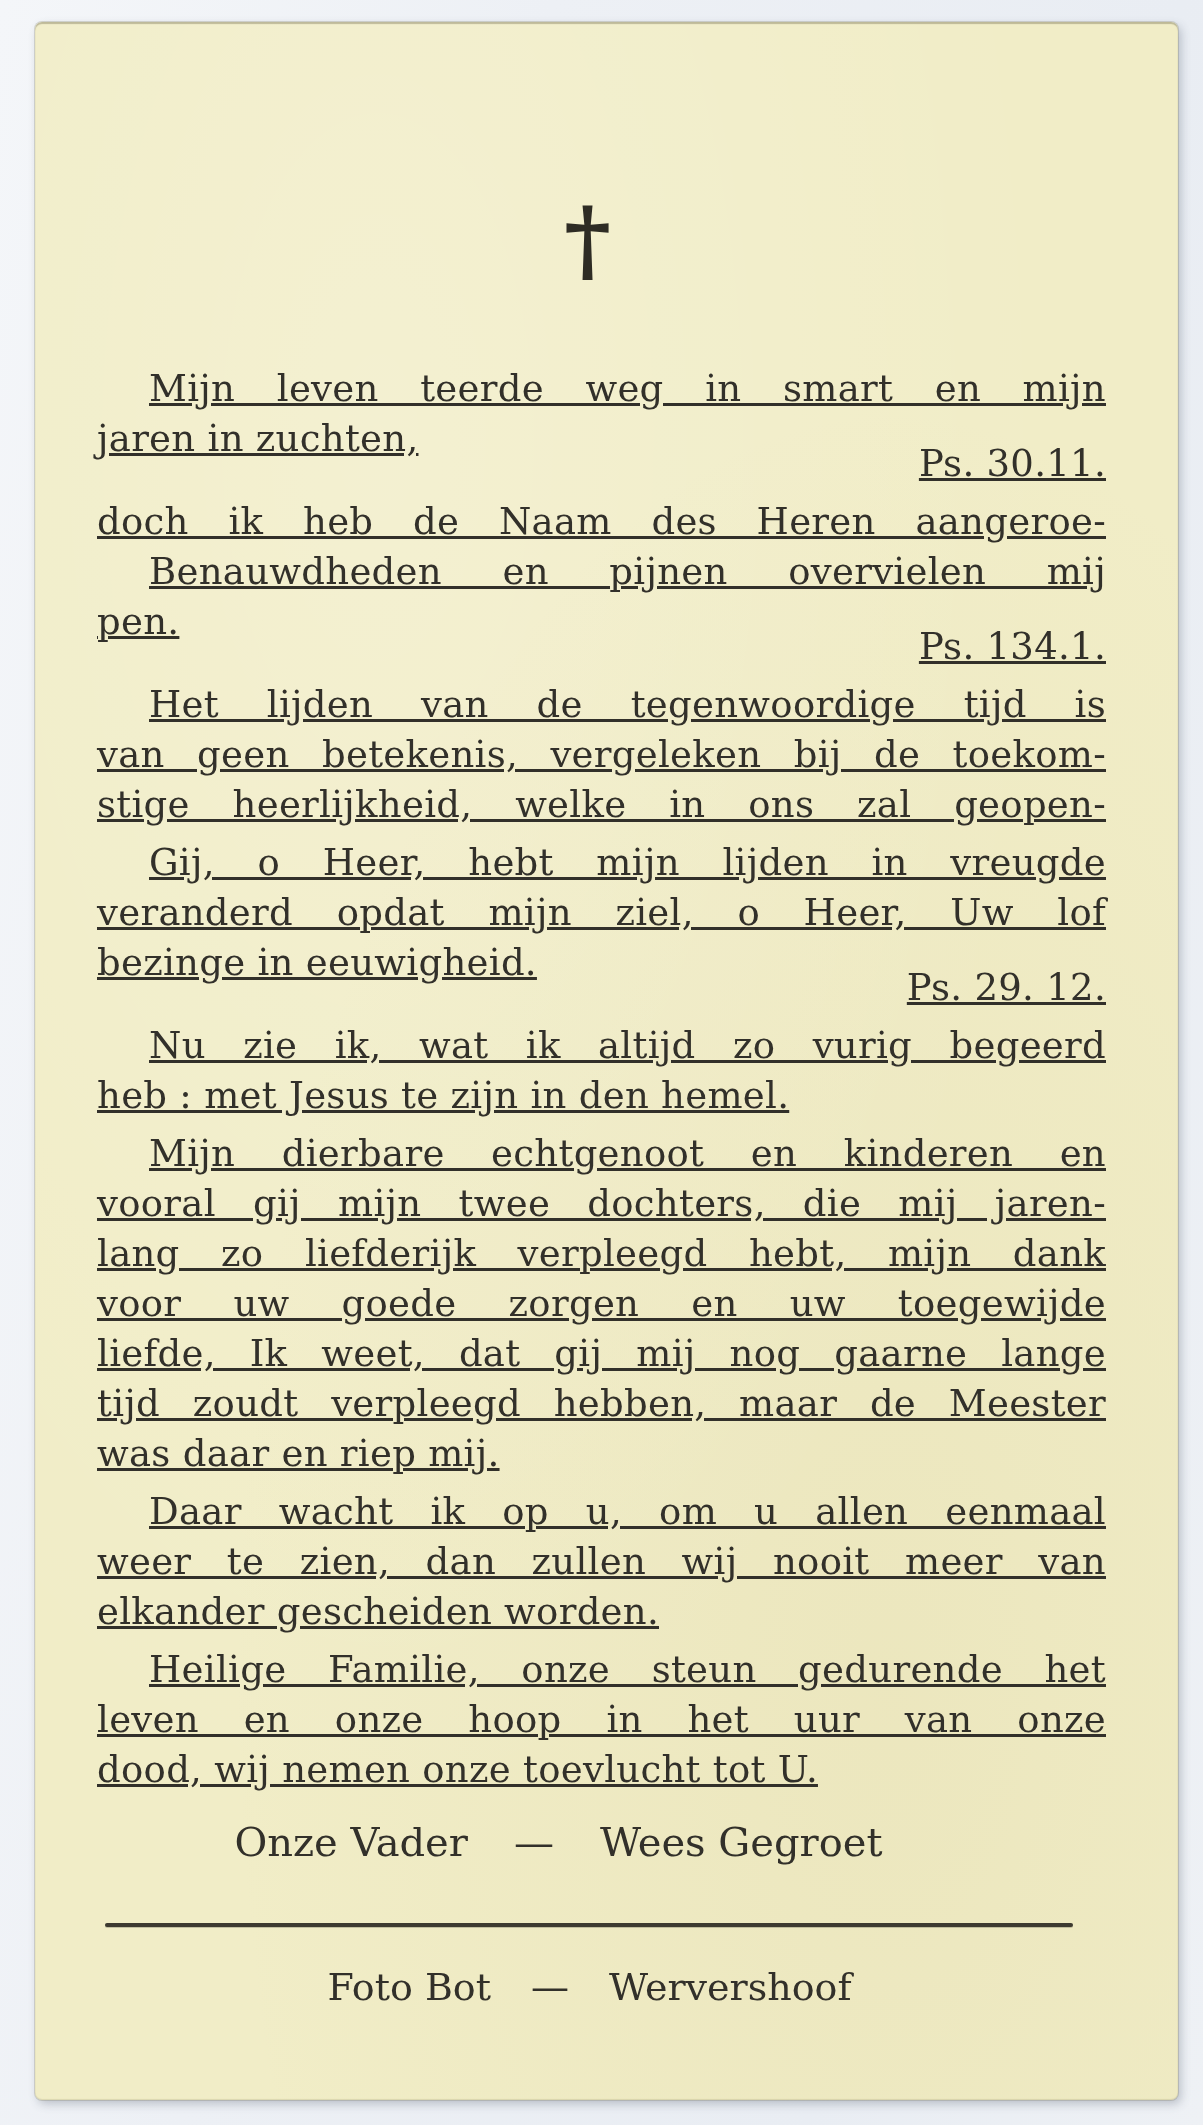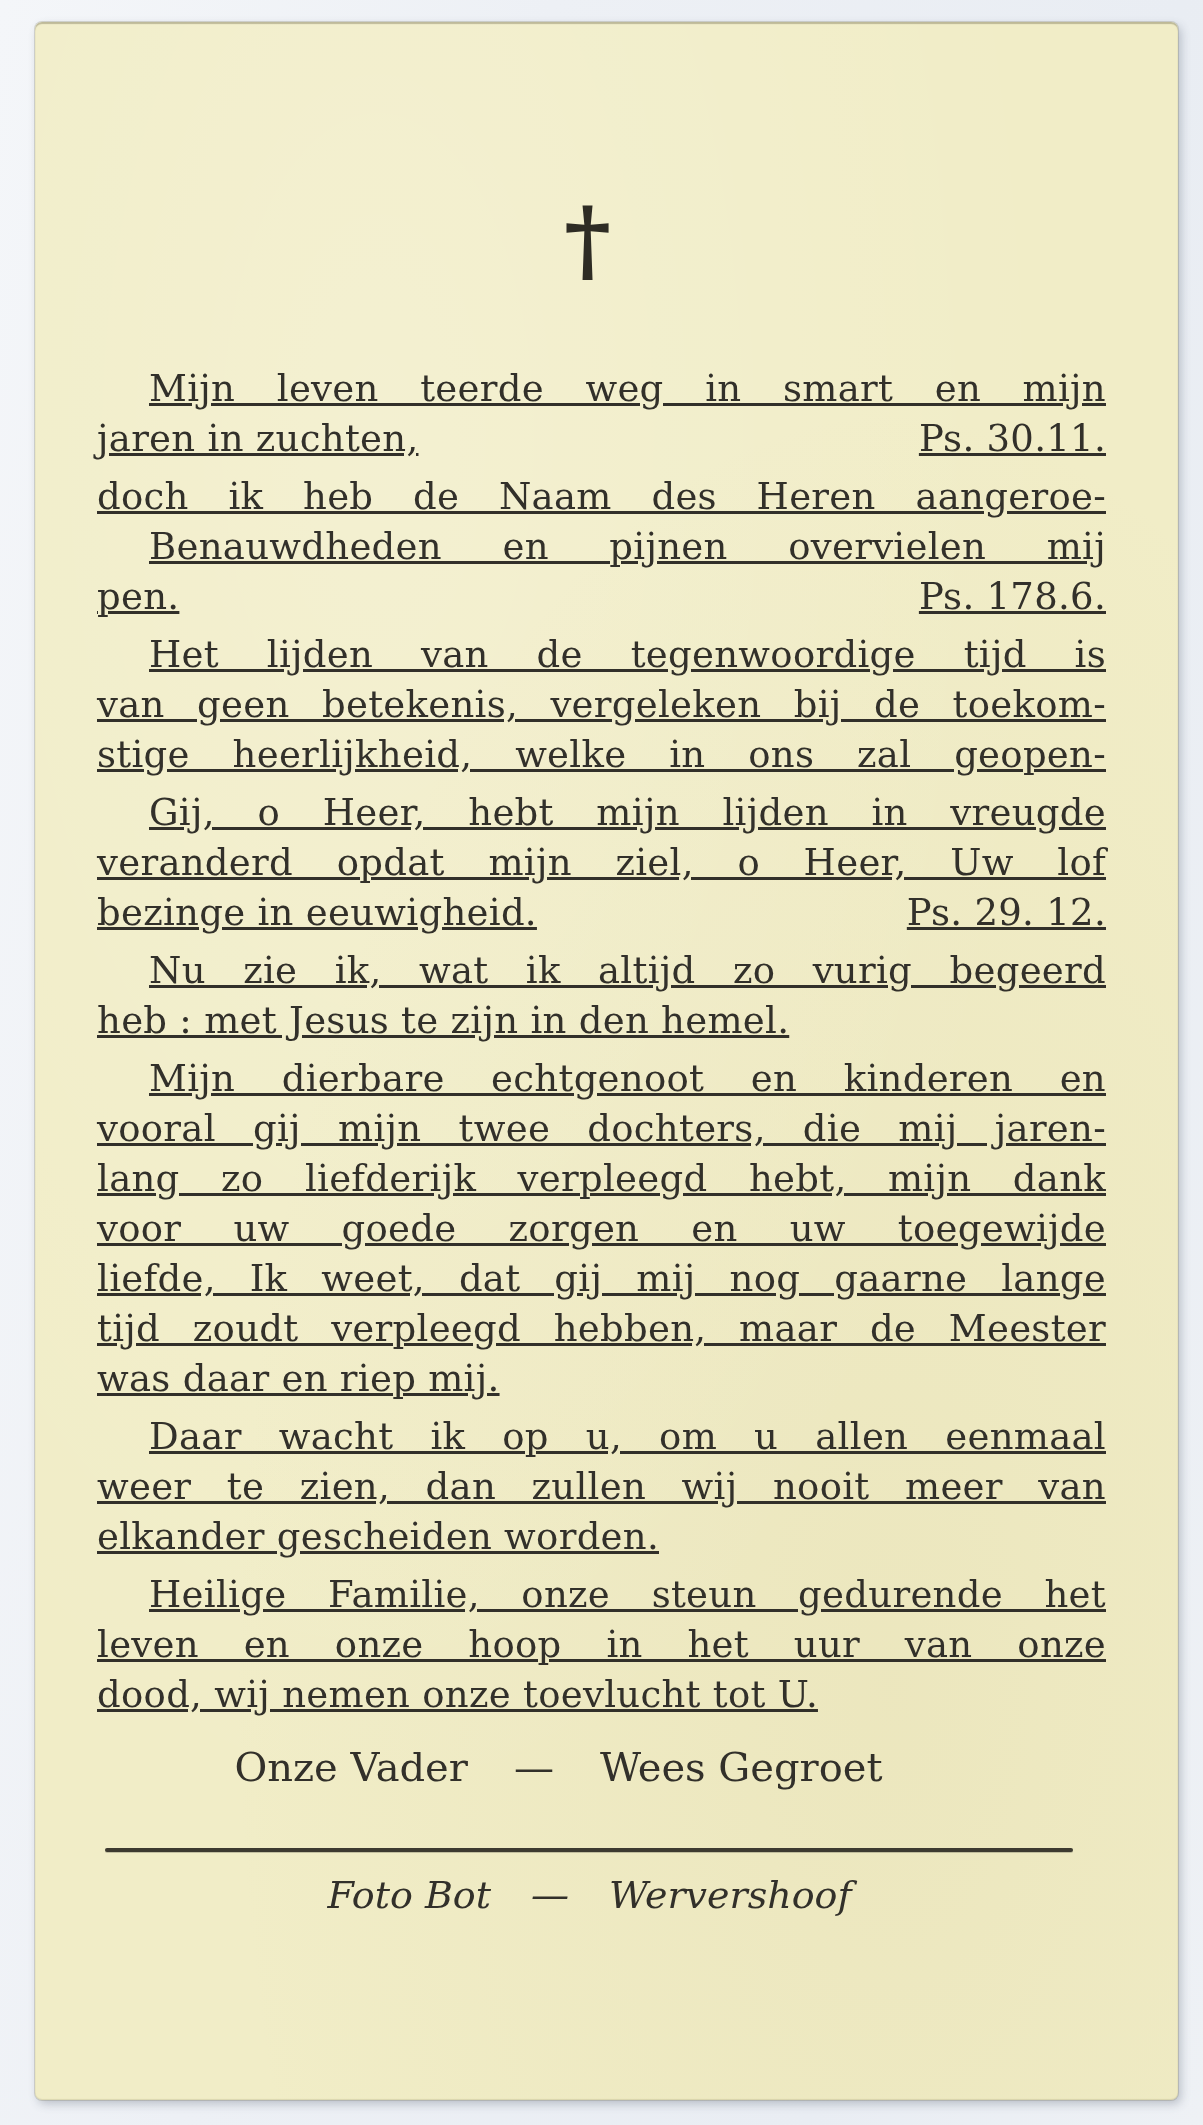--- a/index.html
+++ b/index.html
@@ -56,46 +56,45 @@
     text-align-last: justify;
   }
   .line.first { text-indent: 52px; }
   .line.lastline {
     display: flex;
     justify-content: space-between;
     text-align: left;
     text-align-last: left;
     gap: 12px;
   }
-  .ref { white-space: nowrap; }
+  .ref { white-space: nowrap; margin-top: 25px; }
   .prayer {
     margin-top: 22px;
     display: flex;
     justify-content: center;
     gap: 46px;
     font-size: 40px;
     line-height: 50px;
     transform: translateX(-48px);
   }
   .rule {
     margin: 56px 105px 0 70px;
     height: 4px;
     background: #3d3a30;
     border-radius: 2px;
     box-shadow: 0 1px 0 rgba(61,58,48,0.25);
   }
   .imprint {
-    margin-top: 18px;
+    margin-top: 35px;
     display: flex;
     justify-content: center;
     gap: 40px;
     font-size: 38px;
     line-height: 50px;
     transform: translateX(-17px);
-    font-style: italic;
   }
 </style>
 </head>
 <body>
 
 <div class="page">
   <div class="card">
 
     <div class="cross">†</div>
 
@@ -105,21 +104,21 @@
           <div class="line lastline">
             <span>jaren in zuchten,</span>
             <span class="ref">Ps. 30.11.</span>
           </div>
         </div>
         <div class="para">
           <div class="line">doch ik heb de Naam des Heren aangeroe-</div>
           <div class="line first">Benauwdheden en pijnen overvielen mij</div>
           <div class="line lastline">
             <span>pen.</span>
-            <span class="ref">Ps. 178.6.</span>
+            <span class="ref">Ps. 134.1.</span>
           </div>
         </div>
         <div class="para">
           <div class="line first">Het lijden van de tegenwoordige tijd is</div>
           <div class="line">van geen betekenis, vergeleken bij de toekom-</div>
           <div class="line">stige heerlijkheid, welke in ons zal geopen-</div>
         </div>
         <div class="para">
           <div class="line first">Gij, o Heer, hebt mijn lijden in vreugde</div>
           <div class="line">veranderd opdat mijn ziel, o Heer, Uw lof</div>

